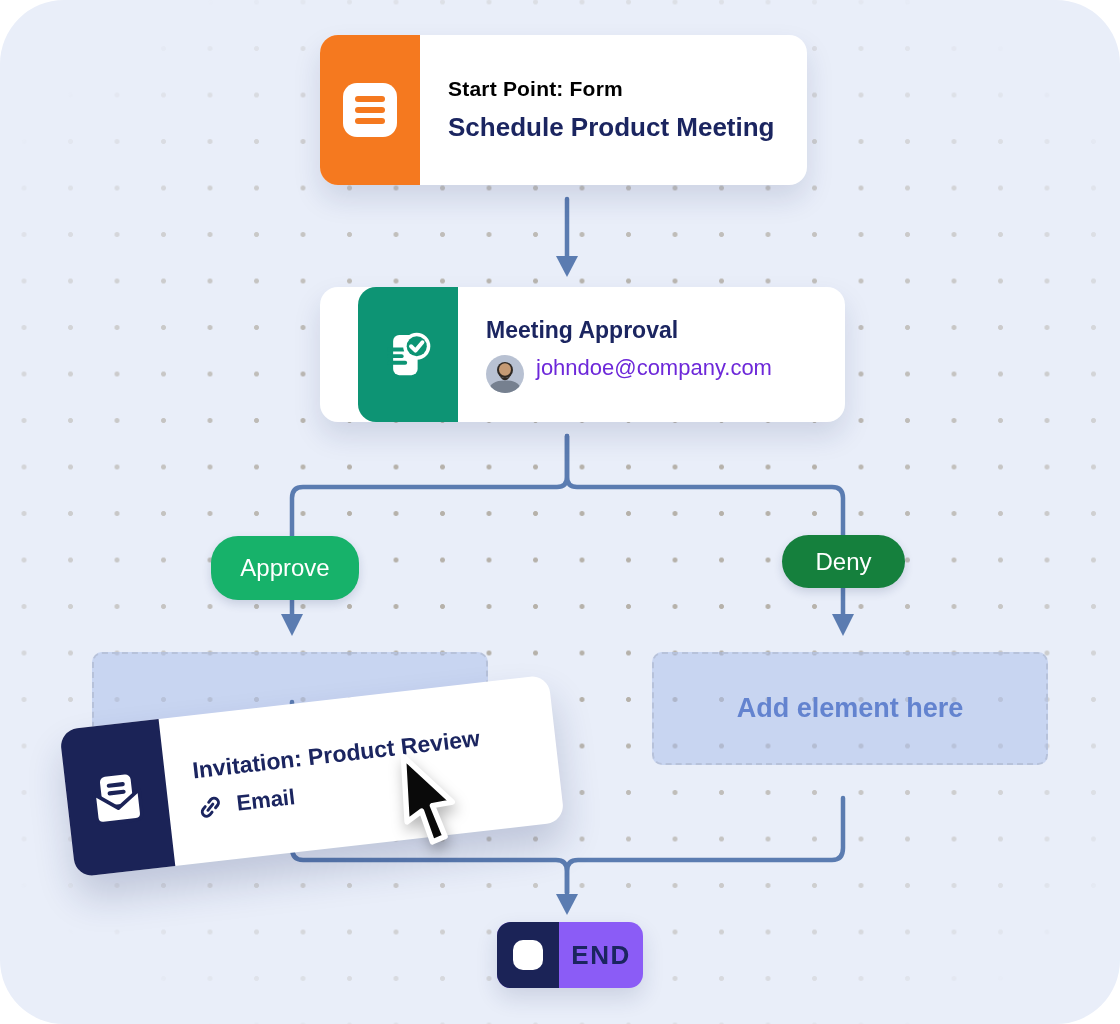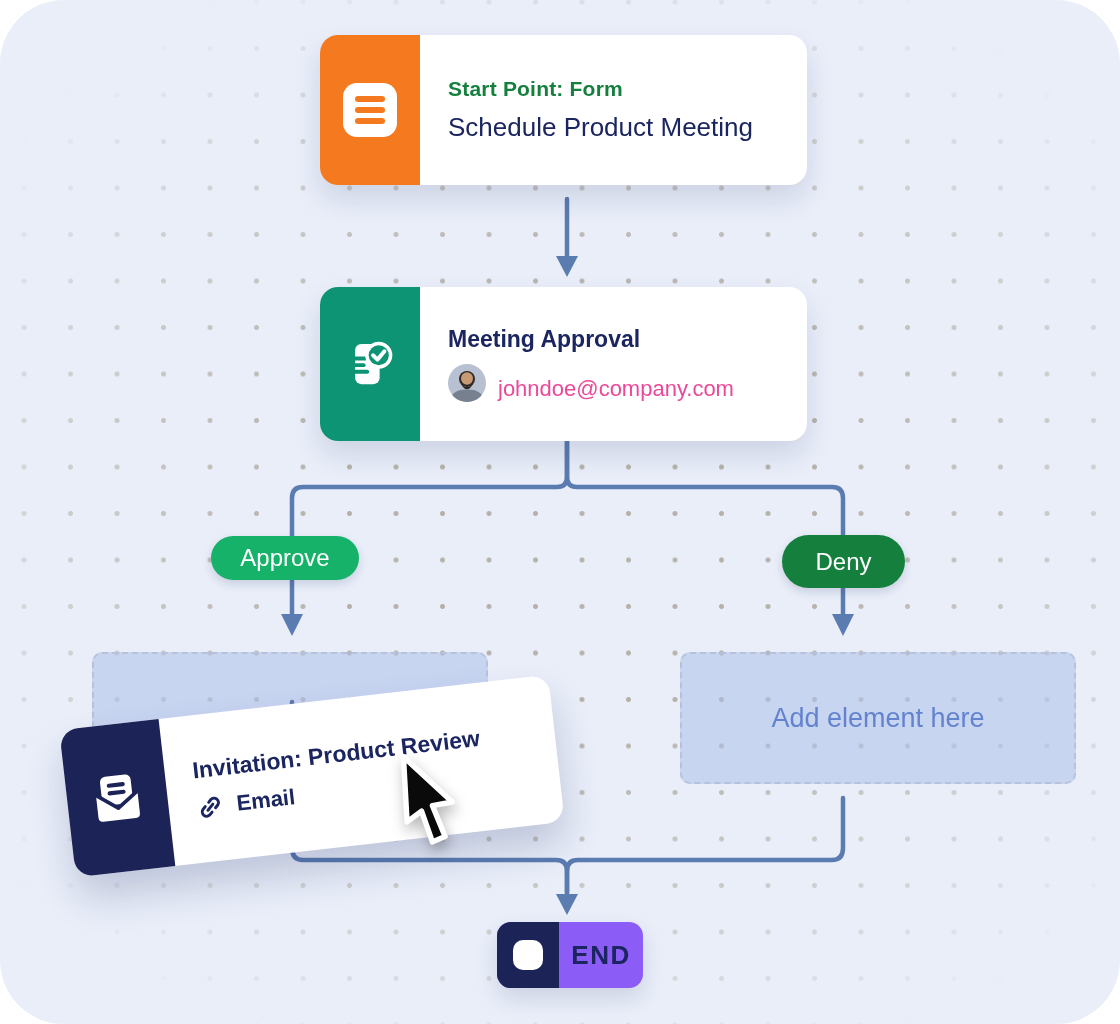--- a/index.html
+++ b/index.html
@@ -12,39 +12,39 @@
     mask-image:radial-gradient(ellipse 64% 58% at 51% 50%, #000 35%, rgba(0,0,0,.55) 70%, transparent 100%);}
   svg.connectors{position:absolute;inset:0;z-index:2;}
 
   .node-card{position:absolute;display:flex;background:#fff;border-radius:18px;
     box-shadow:0 14px 28px rgba(27,42,94,.13);z-index:4;}
   .icon-block{flex:0 0 100px;display:flex;align-items:center;justify-content:center;border-radius:18px 0 0 18px;}
   .block-orange{background:#f5791f;}
   .block-green{background:#0d9474;}
   .block-navy{background:#1b2357;}
   .card-body{flex:1;display:flex;flex-direction:column;justify-content:center;padding-left:28px;gap:11px;}
-  .kind{font-size:21px;font-weight:700;color:#15803d;letter-spacing:.2px;}
-  .title-lg{font-size:26px;font-weight:400;color:#1b2560;}
+  .kind{font-size:21px;font-weight:700;color:#000000;letter-spacing:.2px;}
+  .title-lg{font-size:26px;font-weight:700;color:#1b2560;}
   .title-md{font-size:23px;font-weight:700;color:#1b2560;}
-  .assignee{display:flex;align-items:flex-end;gap:12px;font-size:22px;font-weight:500;color:#ec4899;}
+  .assignee{display:flex;align-items:flex-start;gap:12px;font-size:22px;font-weight:500;color:#6d28d9;}
   .channel-row{display:flex;align-items:center;gap:13px;font-size:22px;font-weight:700;color:#1b2560;}
 
   .form-icon{width:54px;height:54px;background:#fff;border-radius:14px;
     display:flex;flex-direction:column;align-items:center;justify-content:center;gap:5px;}
   .form-icon i{display:block;width:30px;height:6px;border-radius:3px;background:#f5791f;}
 
   .pill{position:absolute;display:flex;align-items:center;justify-content:center;color:#fff;
     font-size:24px;font-weight:500;border-radius:27px;z-index:3;box-shadow:0 4px 10px rgba(27,42,94,.16);}
-  .pill-approve{left:211px;top:536px;width:148px;height:44px;background:#17b26a;}
+  .pill-approve{left:211px;top:536px;width:148px;height:64px;background:#17b26a;}
   .pill-deny{left:782px;top:535px;width:123px;height:53px;background:#15803d;}
 
   .drop-zone{position:absolute;background:rgba(167,188,233,.5);border:2.5px dashed #b7c2da;
     border-radius:10px;box-sizing:border-box;display:flex;align-items:center;justify-content:center;z-index:1;}
   .zone-left{left:92px;top:652px;width:396px;height:144px;}
-  .zone-right{left:680px;top:652px;width:396px;height:132px;}
+  .zone-right{left:652px;top:652px;width:396px;height:113px;font-weight:bold;}
   .drop-zone-label{font-size:27px;color:#6383cf;}
 
   .tilted{left:66px;top:702px;width:492px;height:148px;transform:rotate(-6.5deg);z-index:5;
     box-shadow:0 22px 38px rgba(27,42,94,.20);}
 
   .cursor{position:absolute;left:398px;top:753px;z-index:6;filter:drop-shadow(2px 7px 7px rgba(0,0,0,.28));}
 
   .end-node{position:absolute;left:497px;top:922px;width:146px;height:66px;display:flex;background:#8b5cf6;
     border-radius:14px;box-shadow:0 10px 22px rgba(27,42,94,.14);z-index:4;}
   .end-icon-block{flex:0 0 62px;background:#1b2357;border-radius:14px 0 0 14px;
@@ -88,21 +88,21 @@
             <i></i>
             <i></i>
           </div>
       </div>
       <div class="card-body">
         <div class="kind">Start Point: Form</div>
         <div class="title-lg">Schedule Product Meeting</div>
       </div>
     </div>
 
-    <div class="node-card" style="left:320px;top:287px;width:487px;height:154px;">
+    <div class="node-card" style="left:320px;top:287px;width:487px;height:135px;padding-left:38px;">
       <div class="icon-block block-green">
         <svg width="56" height="56" viewBox="0 0 64 64">
           <rect x="15" y="9" width="28" height="46" rx="7" fill="#fff"></rect>
           <rect x="8" y="23.5" width="21" height="4.5" rx="2.2" fill="#0d9474"></rect>
           <rect x="8" y="31" width="19" height="4.5" rx="2.2" fill="#0d9474"></rect>
           <rect x="8" y="38.5" width="23" height="4.5" rx="2.2" fill="#0d9474"></rect>
           <circle cx="42" cy="22" r="15.5" fill="#fff"></circle>
           <circle cx="42" cy="22" r="11.5" fill="#0d9474"></circle>
           <polyline points="35.5,22 40.5,27 48.5,17.5" fill="none" stroke="#fff" stroke-width="4.5" stroke-linecap="round" stroke-linejoin="round"></polyline>
         </svg>

